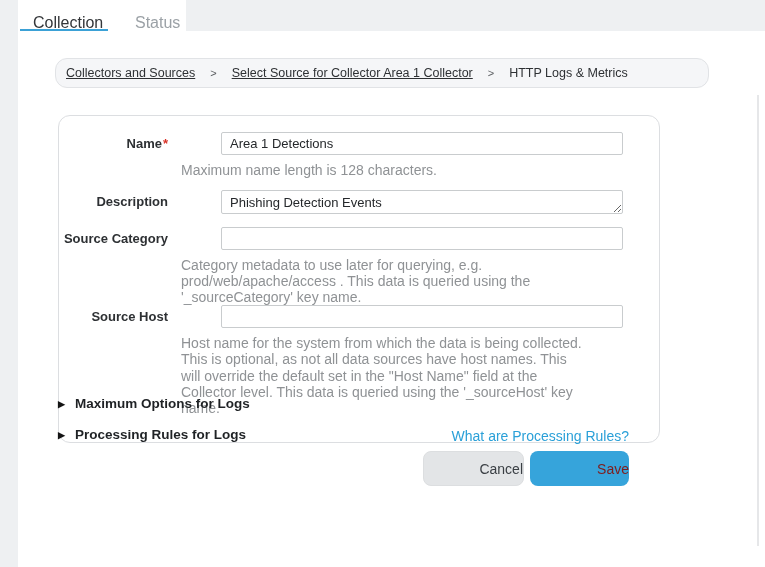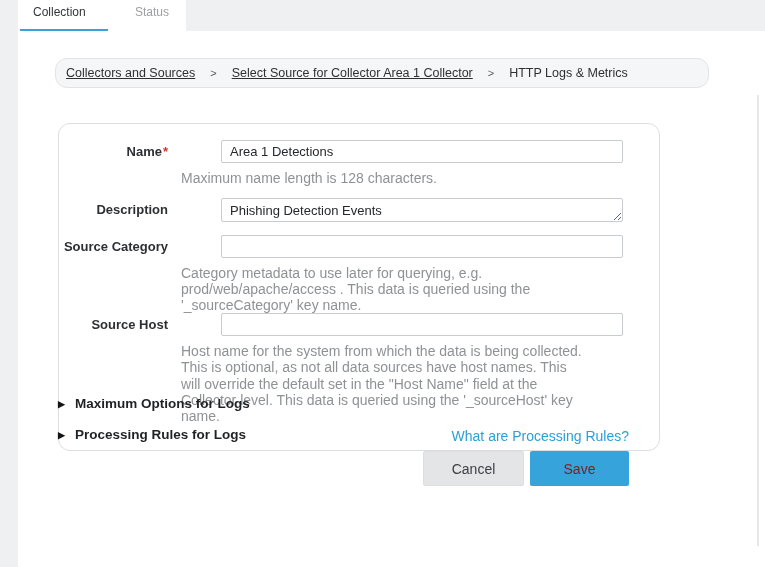--- a/index.html
+++ b/index.html
@@ -5,41 +5,41 @@
   html,body { margin:0; padding:0; }
   body {
     width:765px; height:567px; position:relative; overflow:hidden;
     background:#eef0f2;
     font-family:"Liberation Sans", sans-serif;
     -webkit-font-smoothing:antialiased;
   }
   
   .topbar { position:absolute; left:0; top:0; width:765px; height:31px; background:#eef0f2; }
   .tabblock { position:absolute; left:18px; top:0; width:168px; height:31px; background:#ffffff; }
-  .tab { position:absolute; top:5px; font-size:12px; cursor:pointer; }
+  .tab { position:absolute; top:14px; font-size:16px; cursor:pointer; }
   .tab.active { left:15px; color:#333639; }
   .tab.inactive { left:117px; color:#9ba1a6; }
   .tab-underline { position:absolute; left:20px; top:29px; width:88px; height:3px; background:#3ba1d6; }
 
   
   .content { position:absolute; left:18px; top:31px; width:747px; height:536px; background:#ffffff; }
 
   
   .breadcrumb {
     position:absolute; left:37px; top:27px; width:654px; height:30px; box-sizing:border-box;
     background:#f5f6f8; border:1px solid #e1e3e6; border-radius:12px;
     display:flex; align-items:center; padding:0 10px; gap:15px;
     font-size:12.5px; color:#2e3134; white-space:nowrap; overflow:hidden;
   }
   .breadcrumb a { color:#2e3134; text-decoration:underline; cursor:pointer; }
   .breadcrumb .sep { color:#5b5e61; font-size:11px; }
 
   
   .panel {
-    position:absolute; left:40px; top:92px; width:602px; box-sizing:border-box;
+    position:absolute; left:40px; top:84px; width:602px; box-sizing:border-box;
     background:#fff; border:1px solid #dcdee1; border-radius:12px;
     padding:16px 0 14px 0;
   }
   .frow { display:flex; }
   .frow .lbl {
     width:109px; flex:none; text-align:right; margin-right:13px; padding-top:4px;
     font-size:13px; font-weight:bold; color:#2d3033; letter-spacing:0;
   }
   .frow .req { color:#d93026; margin-left:1px; }
   .frow .field { width:402px; flex:none; }
@@ -66,22 +66,22 @@
   .disc-processing { top:396px; }
 
   .proc-link {
     position:absolute; top:397px; right:136px;
     font-size:14px; color:#2aa0d8; text-decoration:none; cursor:pointer;
   }
 
   
   .btnrow { position:absolute; left:405px; top:420px; display:flex; gap:6px; }
   .btn {
-    height:35px; border:none; border-radius:2px; font-family:"Liberation Sans", sans-serif;
-    font-size:14px; cursor:pointer; padding:0;
+    height:35px; border:none; border-radius:8px; font-family:"Liberation Sans", sans-serif;
+    font-size:14px; cursor:pointer; padding:0;text-align:right;
   }
   .btn-cancel { width:101px; background:#e3e5e7; color:#3a3f44; border:1px solid #dcdee0; box-sizing:border-box; }
   .btn-save { width:99px; background:#36a4db; color:#7f1d1d; }
 
   
   .vtrack { position:absolute; left:739px; top:64px; width:2px; height:451px; background:#e6e7e9; }
 </style>
 </head>
 <body>
 

